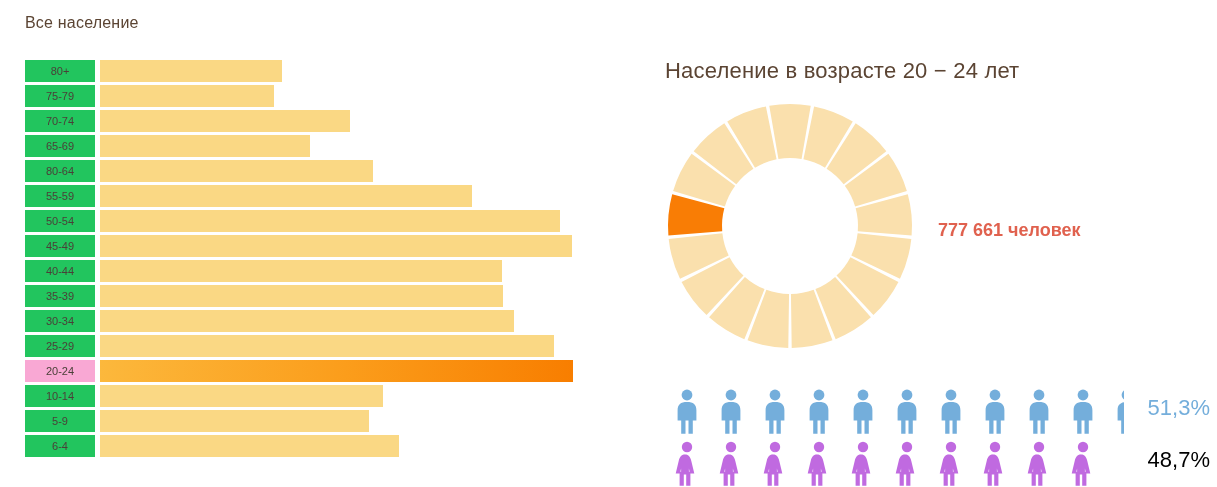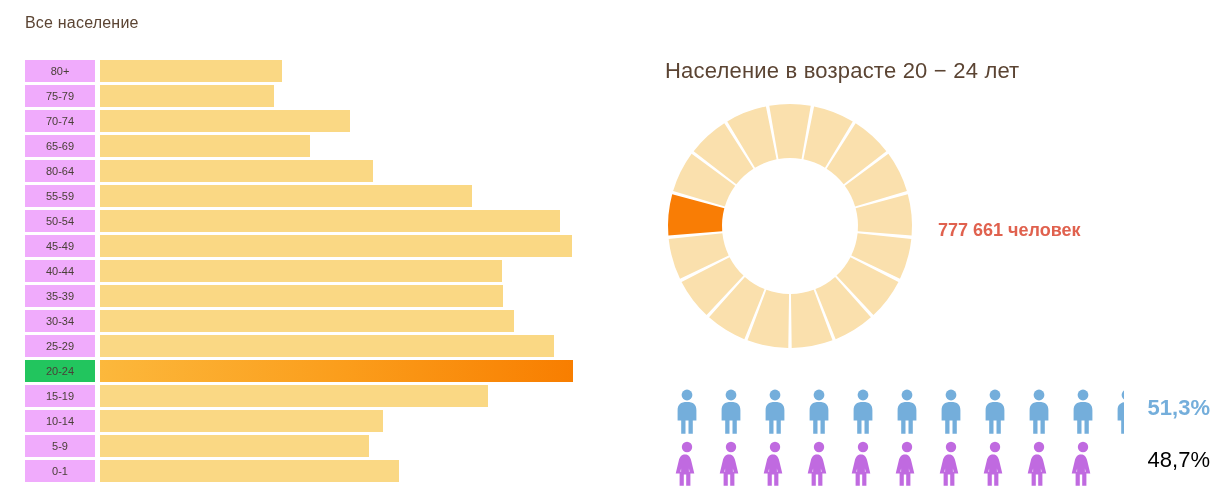--- a/index.html
+++ b/index.html
@@ -46,25 +46,25 @@
   .bar-label {
     position: absolute;
     left: 0;
     top: 0;
     width: 70px;
     height: 22px;
     line-height: 22px;
     text-align: center;
     font-size: 11px;
     color: #4a4038;
-    background: #f0abfc;
+    background: #22c55e;
     box-sizing: border-box;
   }
   .bar-row.highlight .bar-label {
-    background: #22c55e;
+    background: #f9a8d4;
     color: #4a4038;
   }
   .bar-track {
     position: absolute;
     left: 75px;
     top: 0;
     height: 22px;
     right: 0;
   }
   .bar-fill {
@@ -141,21 +141,21 @@
   .picto-cell svg { display: block; }
   .picto-pct {
     position: absolute;
     left: 420px;
     top: 9px;
     width: 120px;
     text-align: right;
     font-size: 22px;
     white-space: nowrap;
   }
-  #pct-male   { color: #74aedb; font-weight: bold; }
+  #pct-male   { color: #74aedb; }
   #pct-female { color: #000000; }
 </style>
 </head>
 <body>
 
 <div id="left-panel">
   <div class="panel-title">Все население</div>
   <div id="bars">
       <div class="bar-row">
         <div class="bar-label">80+</div>
@@ -229,39 +229,33 @@
           <div class="bar-fill" style="width: 454.424px;"></div>
         </div>
       </div>
       <div class="bar-row highlight">
         <div class="bar-label">20-24</div>
         <div class="bar-track">
           <div class="bar-fill" style="width: 473.402px;"></div>
         </div>
       </div>
       <div class="bar-row">
-        <div class="bar-label">15-19</div>
-        <div class="bar-track">
-          <div class="bar-fill" style="width: 388px;"></div>
-        </div>
-      </div>
-      <div class="bar-row">
         <div class="bar-label">10-14</div>
         <div class="bar-track">
           <div class="bar-fill" style="width: 282.565px;"></div>
         </div>
       </div>
       <div class="bar-row">
         <div class="bar-label">5-9</div>
         <div class="bar-track">
           <div class="bar-fill" style="width: 268.859px;"></div>
         </div>
       </div>
       <div class="bar-row">
-        <div class="bar-label">0-1</div>
+        <div class="bar-label">6-4</div>
         <div class="bar-track">
           <div class="bar-fill" style="width: 299.435px;"></div>
         </div>
       </div>
     </div>
 </div>
 
 <div id="right-panel">
   <div id="right-title">Население в возрасте 20 − 24 лет</div>
 

